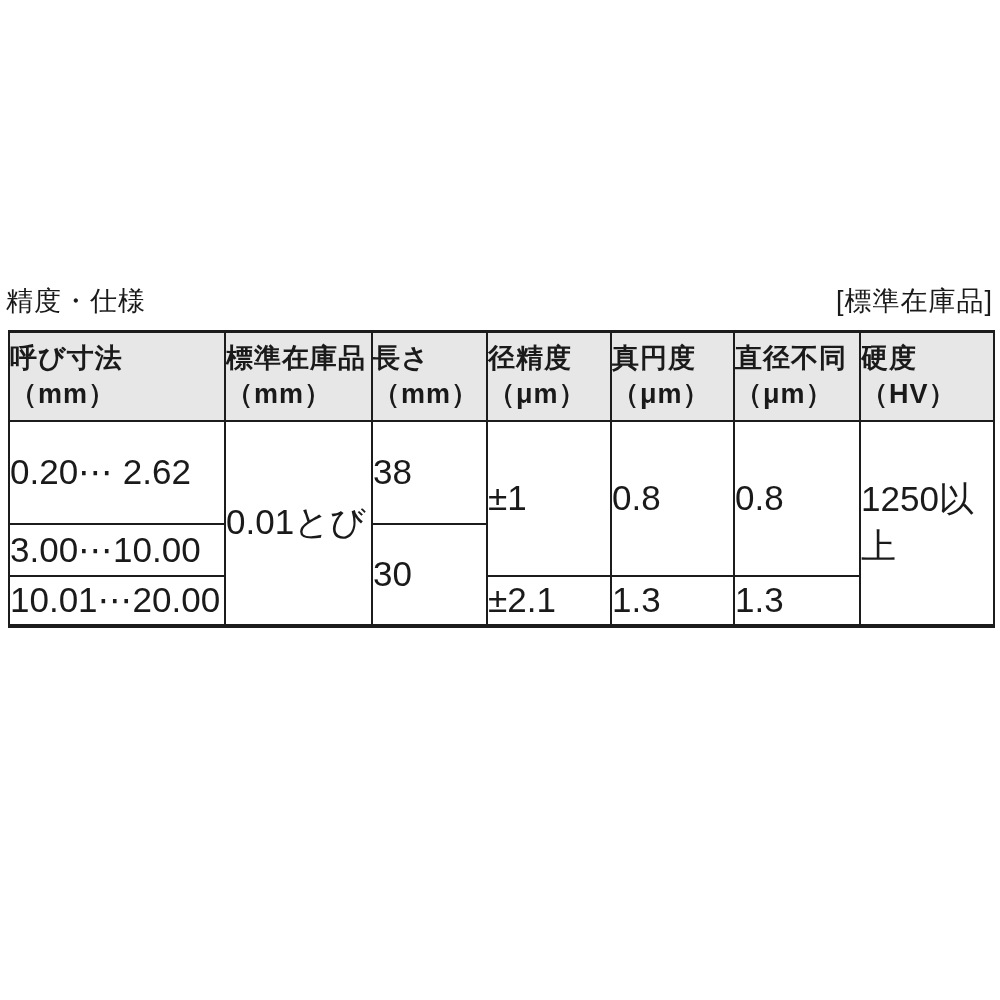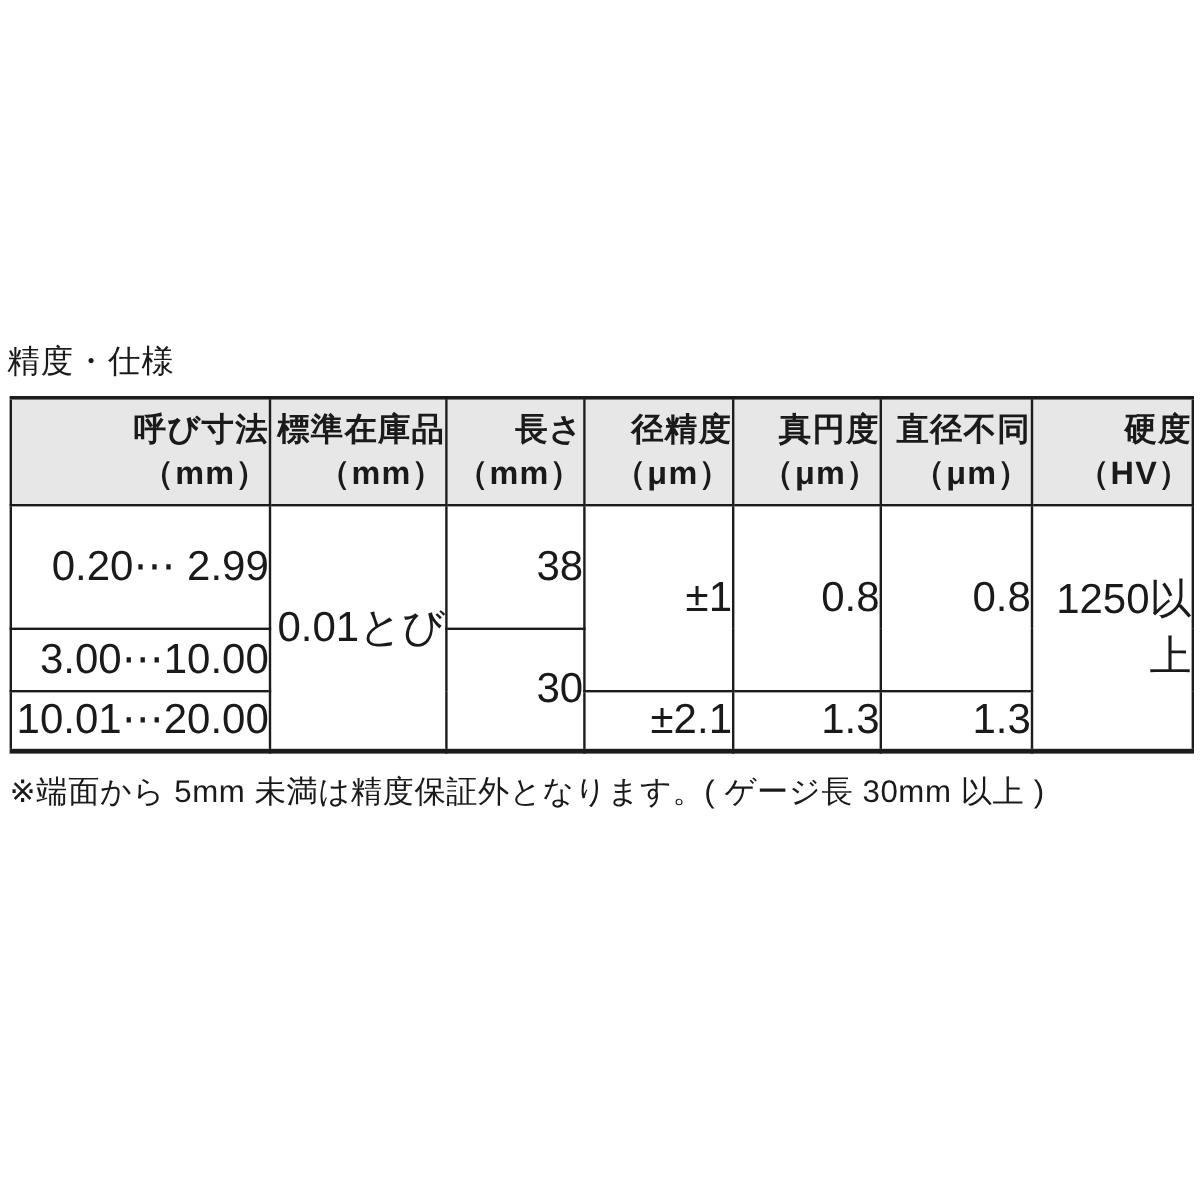--- a/index.html
+++ b/index.html
@@ -43,21 +43,21 @@
     border-collapse: collapse;
     table-layout: fixed;
     border-top: 3px solid #1c1c1c;
     border-bottom: 4px solid #1c1c1c;
     border-left: 2px solid #1c1c1c;
     border-right: 2px solid #1c1c1c;
   }
   table.spec th,
   table.spec td {
     border: 2px solid #1c1c1c;
-    text-align: right;
+    text-align: left;
     vertical-align: middle;
     padding: 0;
     overflow: hidden;
   }
   table.spec thead tr {
     height: 89px;
   }
   table.spec thead th {
     background: #e7e7e7;
     font-size: 27px;
@@ -84,20 +84,21 @@
     letter-spacing: 0.5px;
   }
 </style>
 </head>
 <body>
 
 <div class="canvas">
 
   <div class="headline">
     <span>精度・仕様</span>
+    <span>[標準在庫品]</span>
   </div>
 
   <table class="spec">
     <colgroup>
       <col style="width:216px">
       <col style="width:147px">
       <col style="width:115px">
       <col style="width:124px">
       <col style="width:123px">
       <col style="width:126px">
@@ -130,21 +131,21 @@
           <div>（μm）</div>
         </th>
         <th>
           <div>硬度</div>
           <div>（HV）</div>
         </th>
       </tr>
     </thead>
     <tbody>
       <tr class="row-1">
-        <td>0.20⋯ 2.99</td>
+        <td>0.20⋯ 2.62</td>
         <td rowspan="3">0.01とび</td>
         <td>38</td>
         <td rowspan="2">±1</td>
         <td rowspan="2">0.8</td>
         <td rowspan="2">0.8</td>
         <td rowspan="3">1250以上</td>
       </tr>
       <tr class="row-2">
         <td>3.00⋯10.00</td>
         <td rowspan="2">30</td>
@@ -152,16 +153,15 @@
       <tr class="row-3">
         <td>10.01⋯20.00</td>
         <td>±2.1</td>
         <td>1.3</td>
         <td>1.3</td>
       </tr>
     </tbody>
   </table>
 
   <div class="notes">
-    <div>※端面から 5mm 未満は精度保証外となります。( ゲージ長 30mm 以上 )</div>
   </div>
 
 </div>
 
 </body></html>

